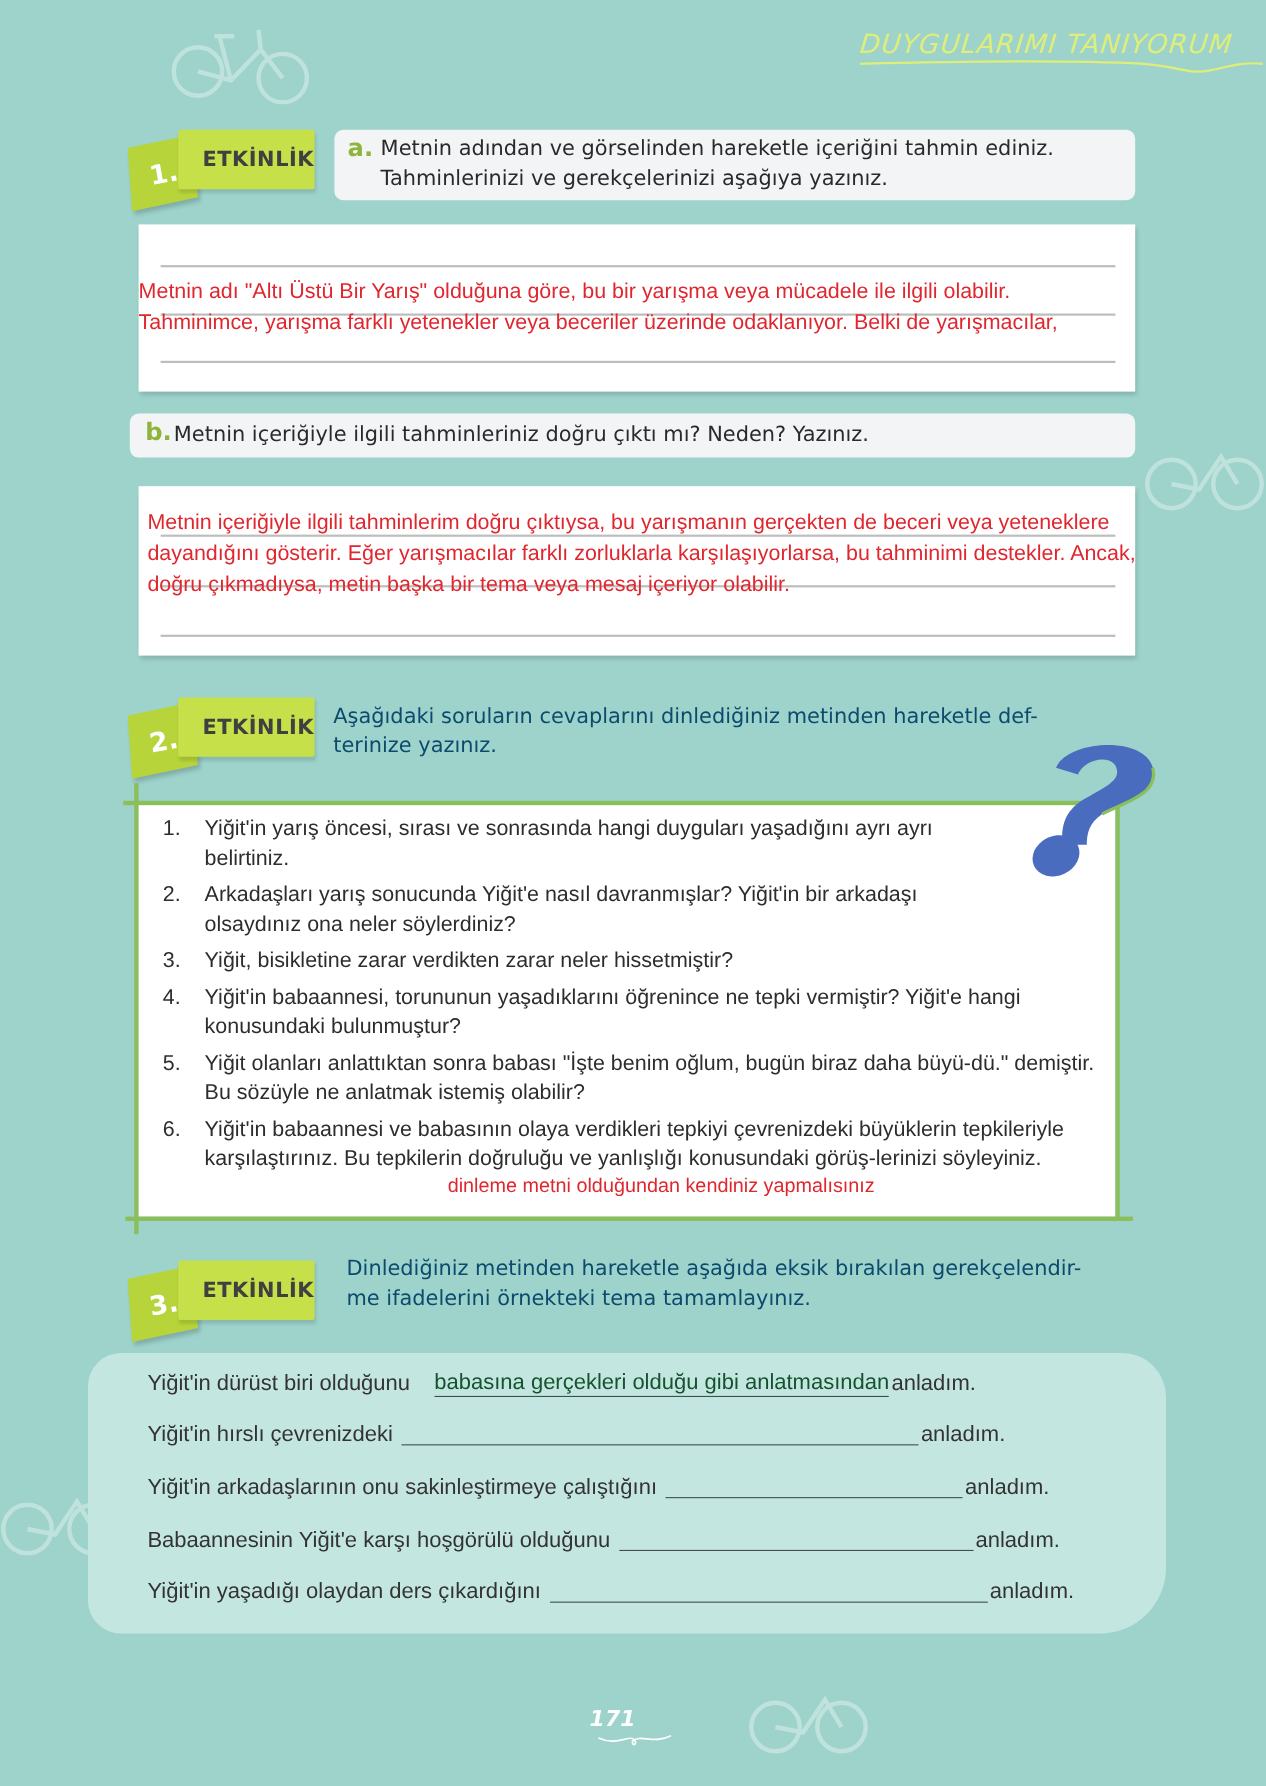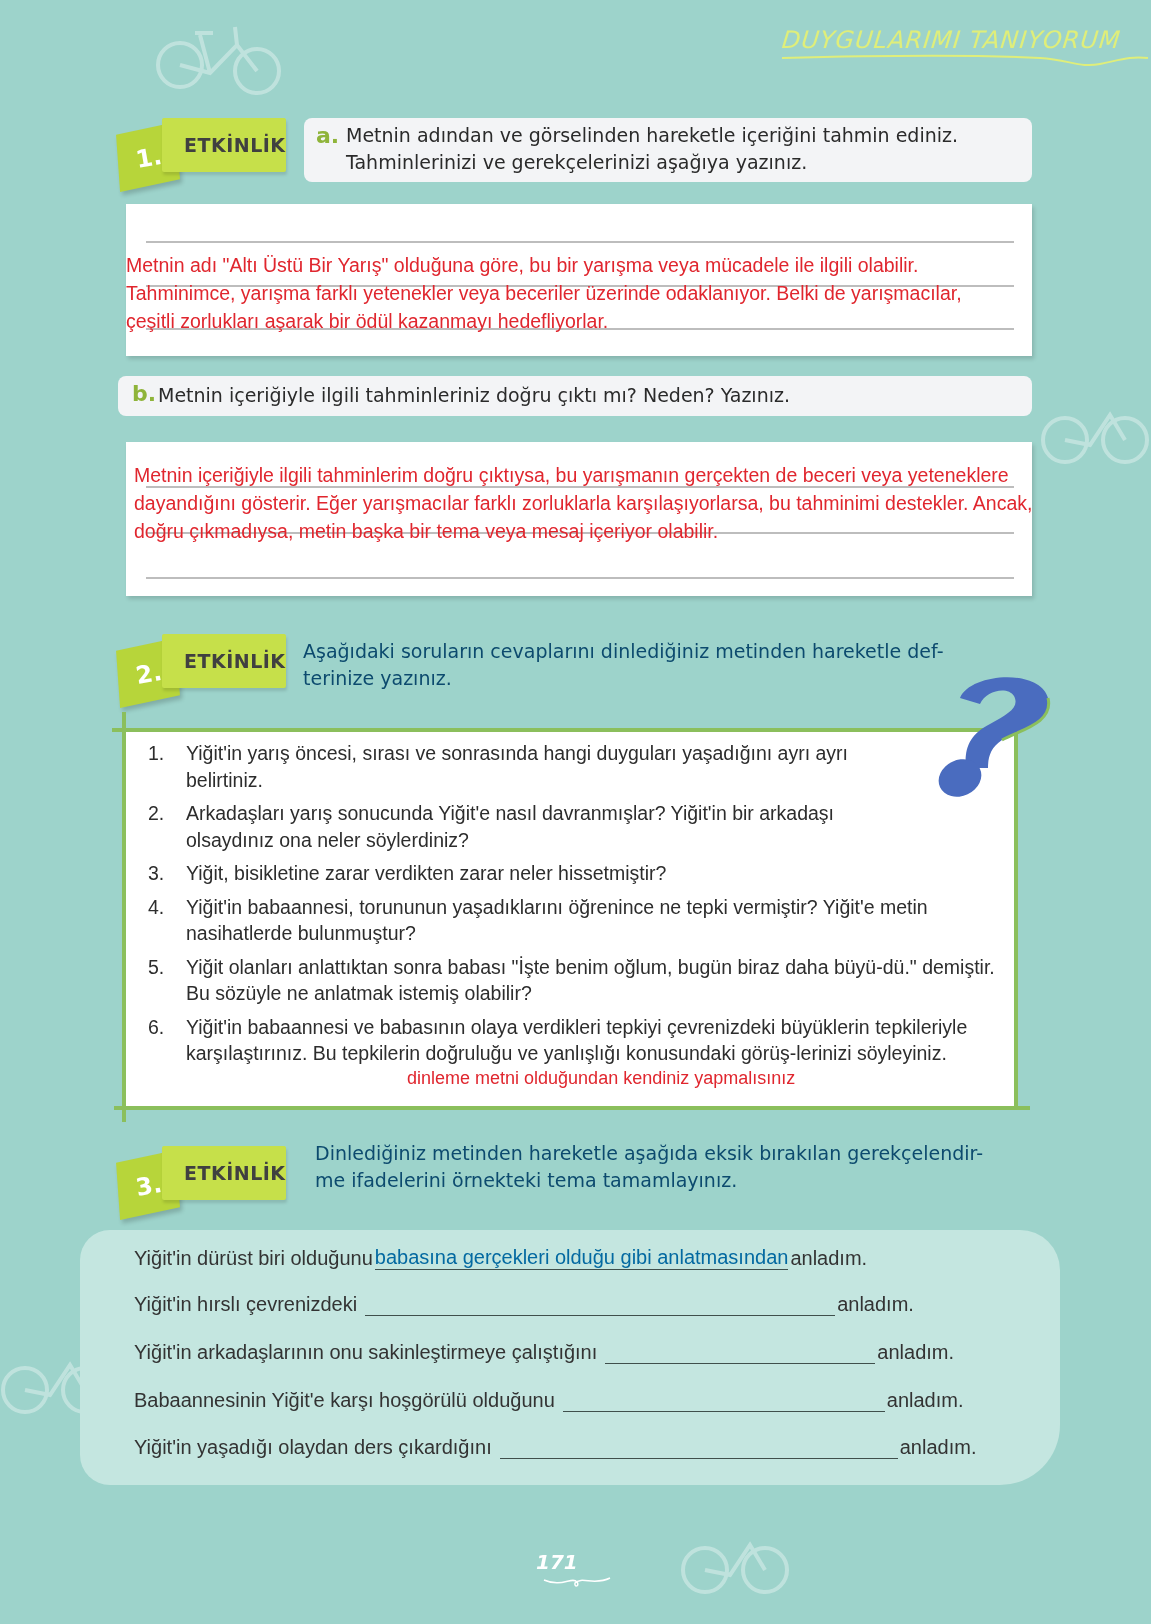--- a/index.html
+++ b/index.html
@@ -76,25 +76,25 @@
   .q-text { flex:1; }
 
   .qmark { position:absolute; left:930px; top:668px; }
 
   .sec3-paper {
     position:absolute; left:80px; top:1230px; width:980px; height:255px;
     background:#c4e6e0; border-radius:30px 40px 60px 30px;
   }
   .fill-row {
     position:absolute; left:134px; color:#333; font-size:20px;
-    font-family:"Liberation Sans", sans-serif; display:flex; align-items:flex-end;
+    font-family:"Liberation Sans", sans-serif; display:flex; align-items:center;
     white-space:nowrap;
   }
   .fill-line { border-bottom:1.5px solid #3f4f4c; height:18px; margin:0 2px; }
-  .fill-answer { color:#0369a1; border-bottom:1.5px solid #3f4f4c; margin-left:2px; }
+  .fill-answer { color:#14532d; border-bottom:1.5px solid #3f4f4c; margin-left:22px; }
 
   .page-num {
     position:absolute; left:536px; top:1550px; color:#fff; font-size:20px;
     font-weight:bold; font-style:italic; font-family:"DejaVu Sans", sans-serif;
   }
 </style>
 </head>
 <body>
 
 <div class="bg-bike" style="left:155px;top:15px;">
@@ -153,21 +153,20 @@
 </div>
 
 <div class="answer-paper" style="left:126px;top:204px;width:906px;height:152px;">
   <div class="rule" style="left:20px;top:37px;width:868px;"></div>
   <div class="rule" style="left:20px;top:81px;width:868px;"></div>
   <div class="rule" style="left:20px;top:124px;width:868px;"></div>
 </div>
 <div class="red-answer" style="left:126px;top:251px;">
   <div>Metnin adı "Altı Üstü Bir Yarış" olduğuna göre, bu bir yarışma veya mücadele ile ilgili olabilir.</div>
   <div>Tahminimce, yarışma farklı yetenekler veya beceriler üzerinde odaklanıyor. Belki de yarışmacılar,</div>
-  <div>çeşitli zorlukları aşarak bir ödül kazanmayı hedefliyorlar.</div>
 </div>
 
 <div class="prompt-box" style="left:118px;top:376px;width:914px;height:40px;padding:6px 0 0 40px;box-sizing:border-box;">
   <span class="prompt-letter" style="position:absolute;left:14px;top:4px;">b.</span>
   <div>Metnin içeriğiyle ilgili tahminleriniz doğru çıktı mı? Neden? Yazınız.</div>
 </div>
 
 <div class="answer-paper" style="left:126px;top:442px;width:906px;height:154px;">
   <div class="rule" style="left:20px;top:44px;width:868px;"></div>
   <div class="rule" style="left:20px;top:90px;width:868px;"></div>
@@ -204,21 +203,21 @@
   <li class="q-item">
       <span class="q-num">2.</span>
       <span class="q-text" style="padding-right:90px;">Arkadaşları yarış sonucunda Yiğit'e nasıl davranmışlar? Yiğit'in bir arkadaşı olsaydınız ona neler söylerdiniz?</span>
     </li>
   <li class="q-item">
       <span class="q-num">3.</span>
       <span class="q-text">Yiğit, bisikletine zarar verdikten zarar neler hissetmiştir?</span>
     </li>
   <li class="q-item">
       <span class="q-num">4.</span>
-      <span class="q-text">Yiğit'in babaannesi, torununun yaşadıklarını öğrenince ne tepki vermiştir? Yiğit'e metin nasihatlerde bulunmuştur?</span>
+      <span class="q-text">Yiğit'in babaannesi, torununun yaşadıklarını öğrenince ne tepki vermiştir? Yiğit'e hangi konusundaki bulunmuştur?</span>
     </li>
   <li class="q-item">
       <span class="q-num">5.</span>
       <span class="q-text">Yiğit olanları anlattıktan sonra babası "İşte benim oğlum, bugün biraz daha büyü-dü." demiştir. Bu sözüyle ne anlatmak istemiş olabilir?</span>
     </li>
   <li class="q-item">
       <span class="q-num">6.</span>
       <span class="q-text">Yiğit'in babaannesi ve babasının olaya verdikleri tepkiyi çevrenizdeki büyüklerin tepkileriyle karşılaştırınız. Bu tepkilerin doğruluğu ve yanlışlığı konusundaki görüş-lerinizi söyleyiniz.</span>
     </li>
 </ul>

